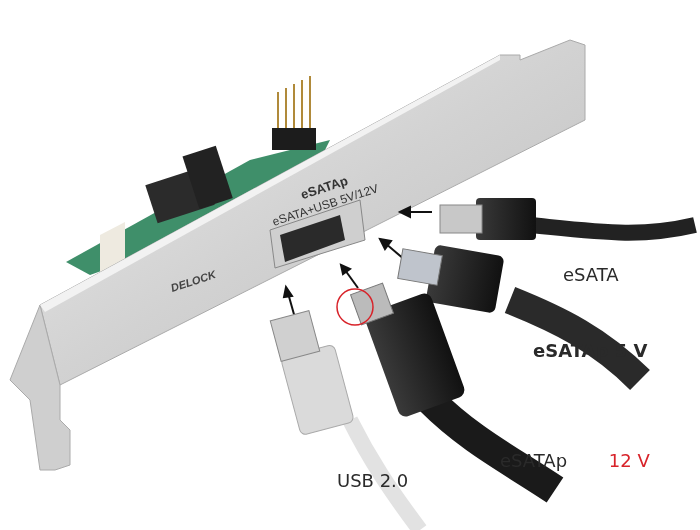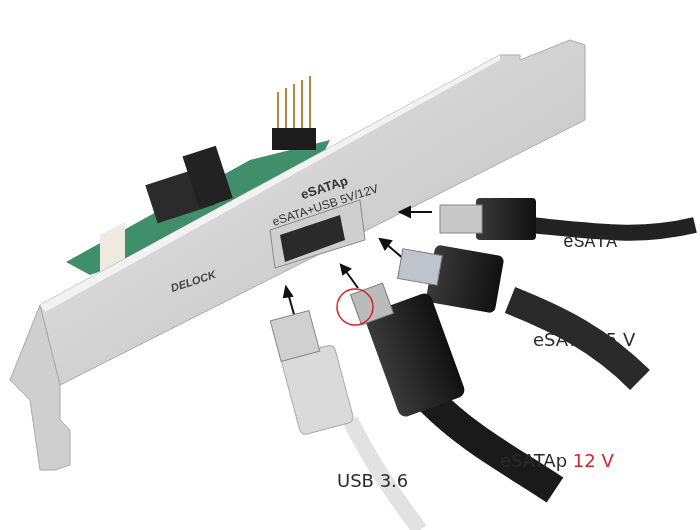--- a/index.html
+++ b/index.html
@@ -1,19 +1,19 @@
 <!DOCTYPE html>
 <html><head>
 <meta charset="utf-8">
 <style>
   html, body { margin:0; padding:0; background:#fff; }
   #stage { position:relative; width:700px; height:530px; overflow:hidden; background:#ffffff; font-family:"DejaVu Sans", sans-serif; }
   svg { position:absolute; left:0; top:0; }
   .label { position:absolute; font-size:18px; color:#2a2a2a; white-space:nowrap; }
-  .red { color:#d8232a; }
+  .red { color:#d8232a;margin-left:36px; }
   .brand { position:absolute; font-family:"Liberation Sans", sans-serif; font-weight:bold; font-style:italic; color:#444; font-size:11px; transform:rotate(-18deg); }
   .plate-text { position:absolute; font-family:"Liberation Sans", sans-serif; color:#333; transform:rotate(-18deg); white-space:nowrap; }
 </style>
 </head>
 <body>
 
 <div id="stage">
   <svg width="700" height="530" viewBox="0 0 700 530">
     <defs>
       <linearGradient id="metal" x1="0" y1="0" x2="1" y2="1">
@@ -87,20 +87,20 @@
       <path d="M350,420 C370,460 390,490 420,530" stroke="#e2e2e2" stroke-width="16" fill="none"></path>
       <rect x="290" y="350" width="55" height="80" rx="6" fill="#dadada" stroke="#aaa" transform="rotate(-15 317 390)"></rect>
       <rect x="275" y="315" width="40" height="42" fill="#d0d0d0" stroke="#888" transform="rotate(-15 295 336)"></rect>
     </g>
   </svg>
 
   <div class="brand" style="left:170px;top:275px;">DELOCK</div>
   <div class="plate-text" style="left:300px;top:180px;font-size:13px;font-weight:bold;">eSATAp</div>
   <div class="plate-text" style="left:270px;top:198px;font-size:12px;">eSATA+USB 5V/12V</div>
 
-  <div class="label" style="left:563px;top:232px;font-family:Liberation Mono, monospace;">eSATA</div>
-  <div class="label" style="left:533px;top:329px;">eSATAp 5 V</div>
+  <div class="label" style="left:563px;top:264px;">eSATA</div>
+  <div class="label" style="left:533px;top:340px;font-weight:bold;">eSATAp 5 V</div>
   <div class="label" style="left:500px;top:450px;">
     <span>eSATAp</span>
     <span class="red">12 V</span>
   </div>
-  <div class="label" style="left:337px;top:470px;">USB 3.6</div>
+  <div class="label" style="left:337px;top:470px;">USB 2.0</div>
 </div>
 
 </body></html>

